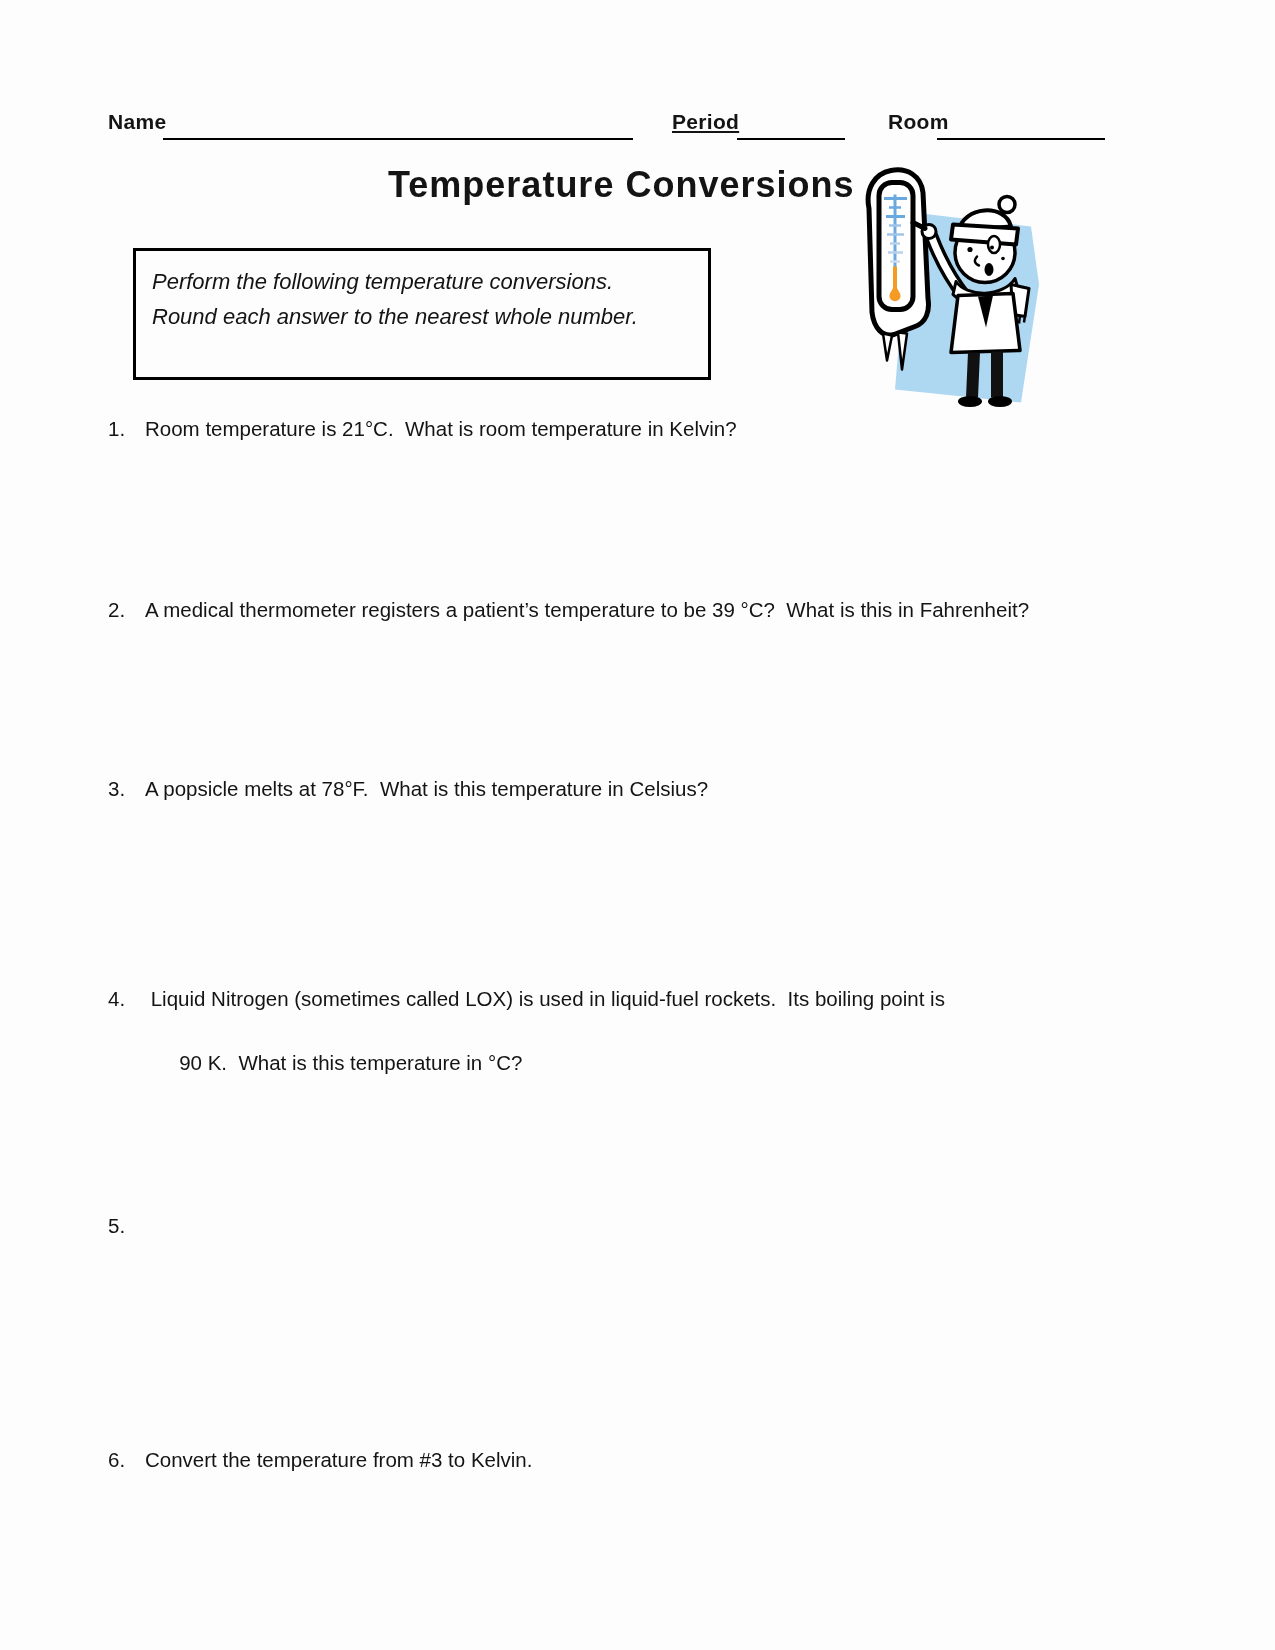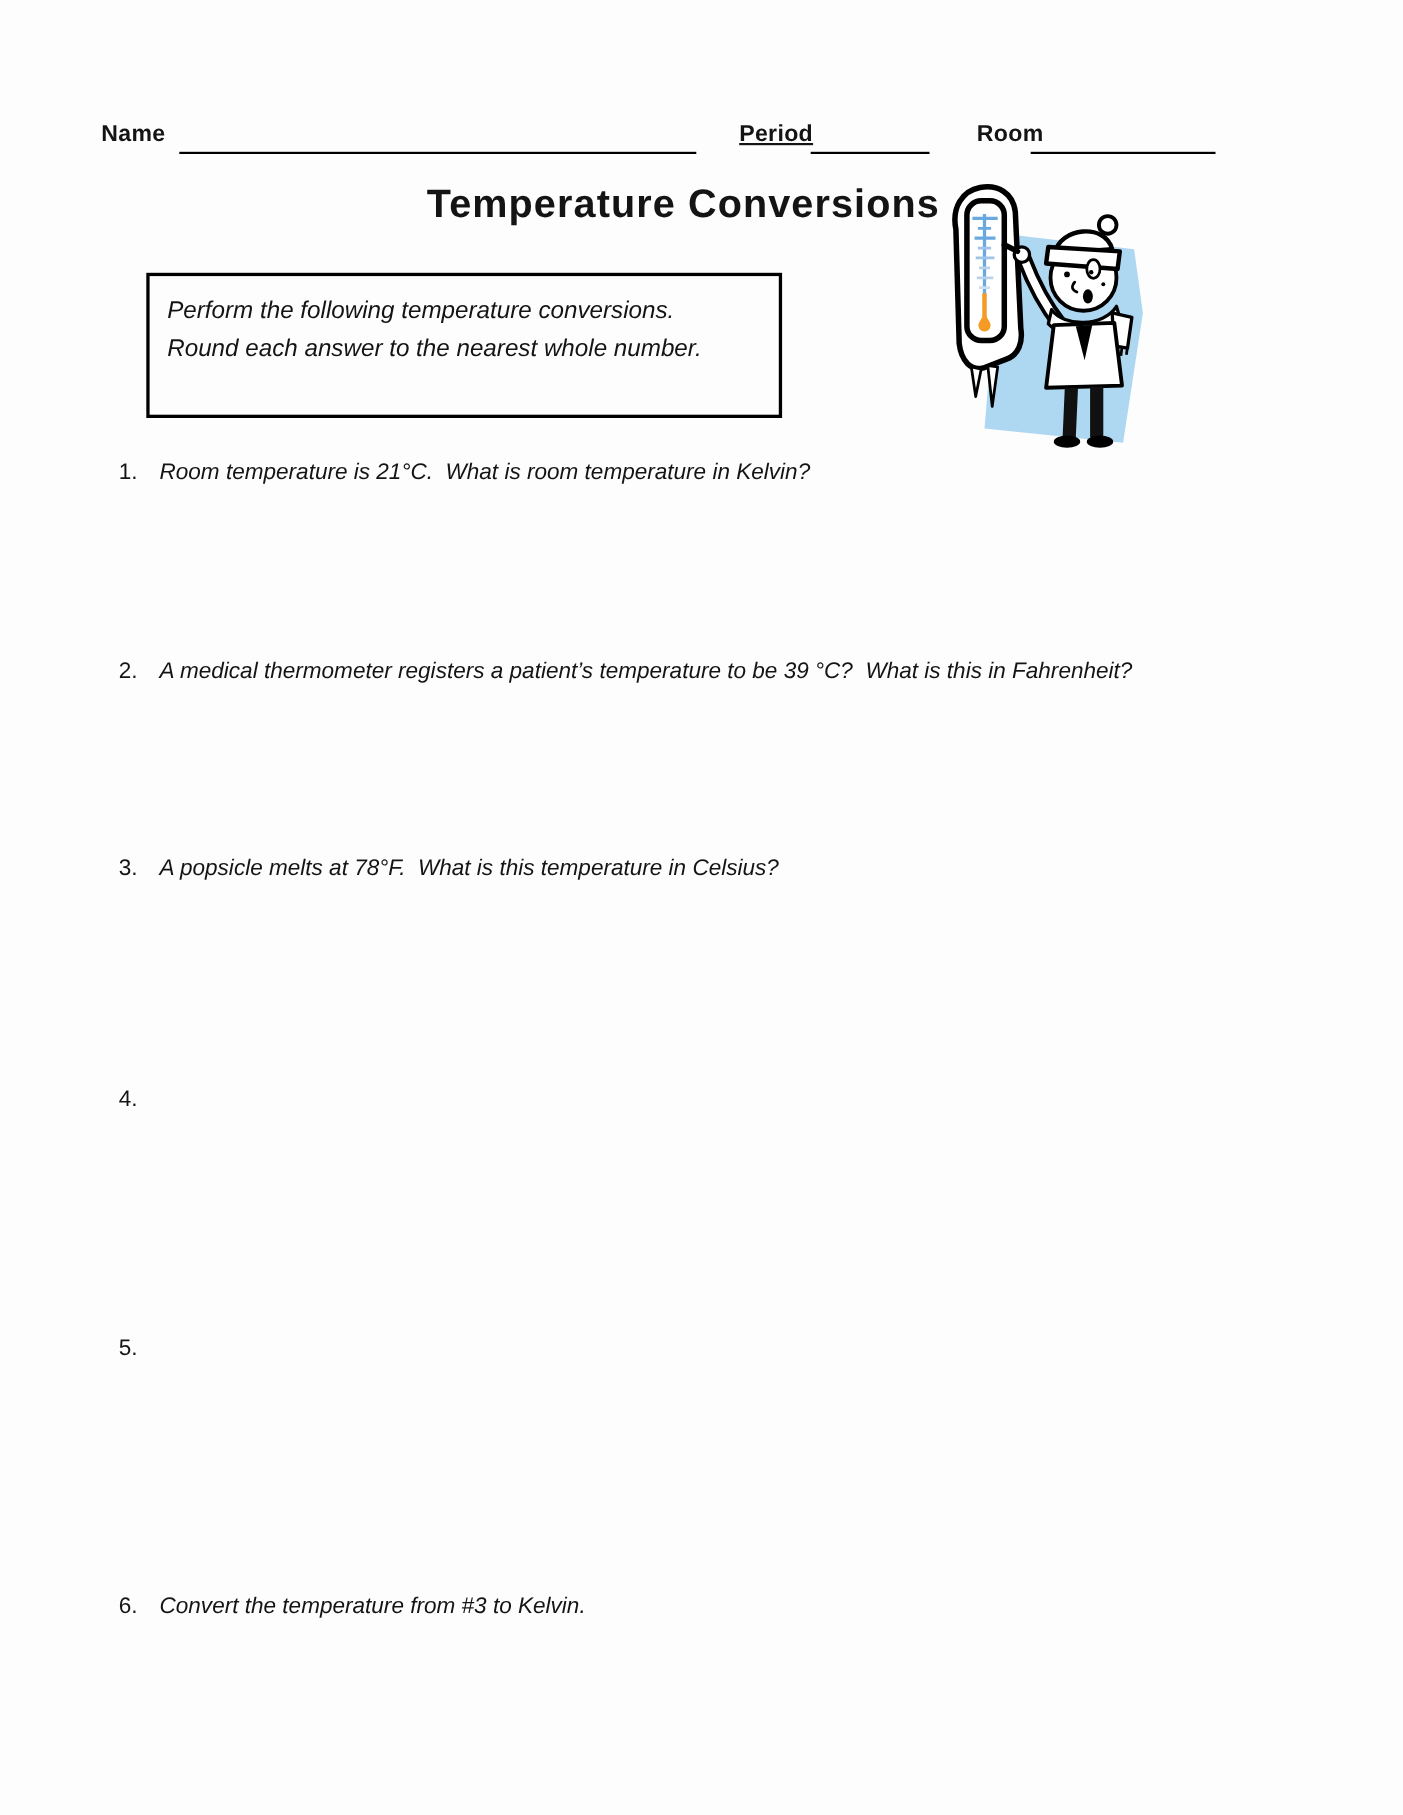--- a/index.html
+++ b/index.html
@@ -71,28 +71,28 @@
     left: 108px;
     display: flex;
     font-size: 20.5px;
     line-height: 32px;
     width: 1100px;
   }
   .qnum {
     width: 37px;
     flex-shrink: 0;
   }
-  .qlines { white-space: pre-wrap; font-style: italic; }
+  .qlines { white-space: pre-wrap; }
 </style>
 </head>
 <body>
 
 <div class="page">
 
-  <span class="hdr-label" style="left:92px; top:110px;">Name</span>
+  <span class="hdr-label" style="left:108px; top:110px;">Name</span>
   <div class="hdr-line" style="left:163px; top:138px; width:470px;"></div>
 
   <span class="hdr-label" style="left:672px; top:110px;text-decoration:underline;">Period</span>
   <div class="hdr-line" style="left:737px; top:138px; width:108px;"></div>
 
   <span class="hdr-label" style="left:888px; top:110px;">Room</span>
   <div class="hdr-line" style="left:937px; top:138px; width:168px;"></div>
 
   <div class="title">Temperature Conversions</div>
 
@@ -176,20 +176,22 @@
     <span class="qlines">A medical thermometer registers a patient’s temperature to be 39 °C?  What is this in Fahrenheit?</span>
   </div>
 
   <div class="question" style="top:773px;">
     <span class="qnum">3.</span>
     <span class="qlines">A popsicle melts at 78°F.  What is this temperature in Celsius?</span>
   </div>
 
   <div class="question" style="top:983px;">
     <span class="qnum">4.</span>
+    <span class="qlines"><span> Liquid Nitrogen (sometimes called LOX) is used in liquid-fuel rockets.  Its boiling point is</span><br>
+      <span>90 K.  What is this temperature in °C?</span></span>
   </div>
 
   <div class="question" style="top:1210px;">
     <span class="qnum">5.</span>
   </div>
 
   <div class="question" style="top:1444px;">
     <span class="qnum">6.</span>
     <span class="qlines">Convert the temperature from #3 to Kelvin.</span>
   </div>

